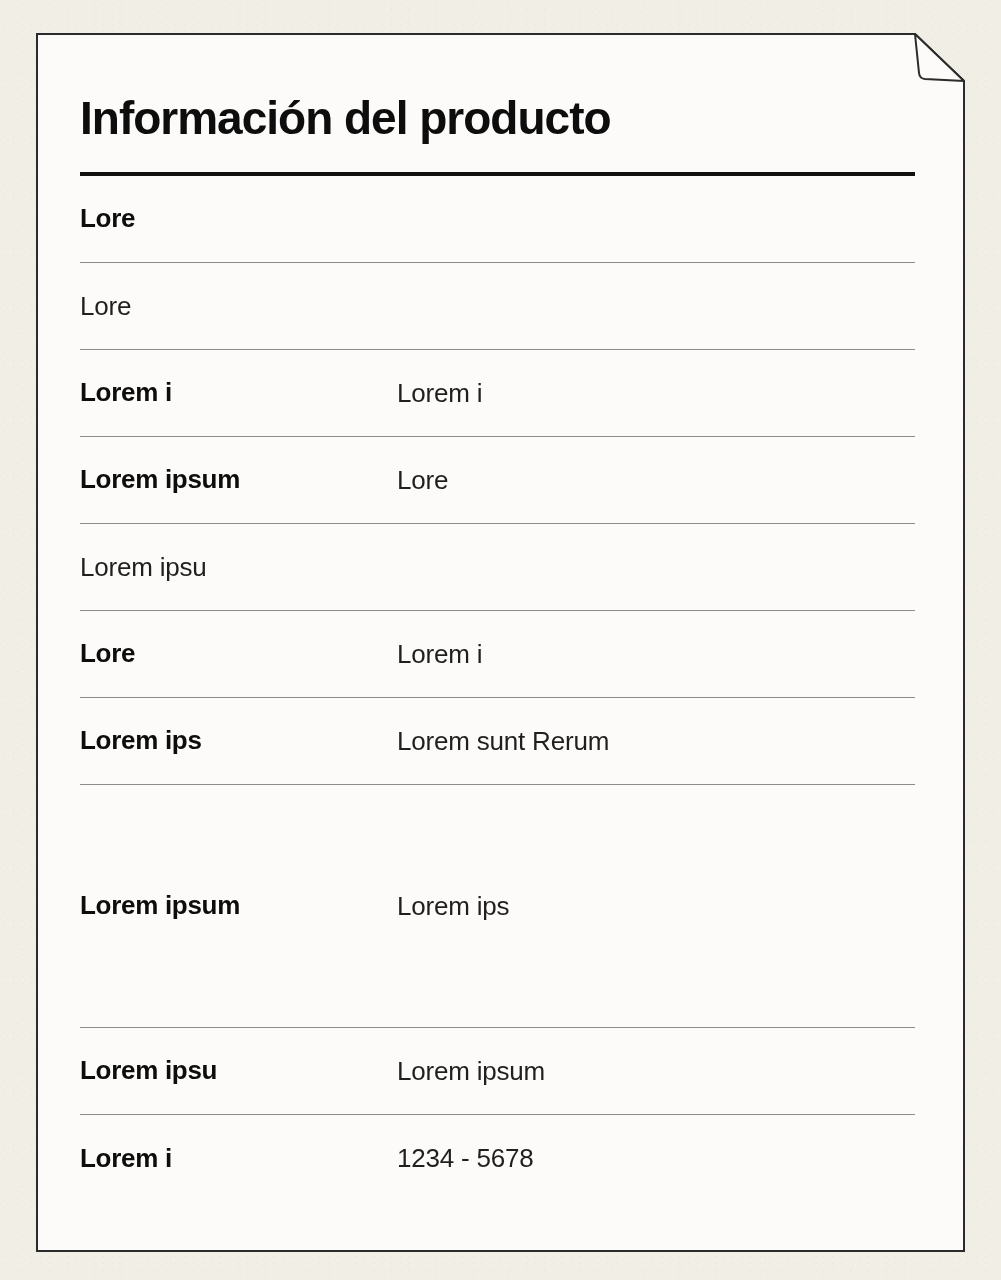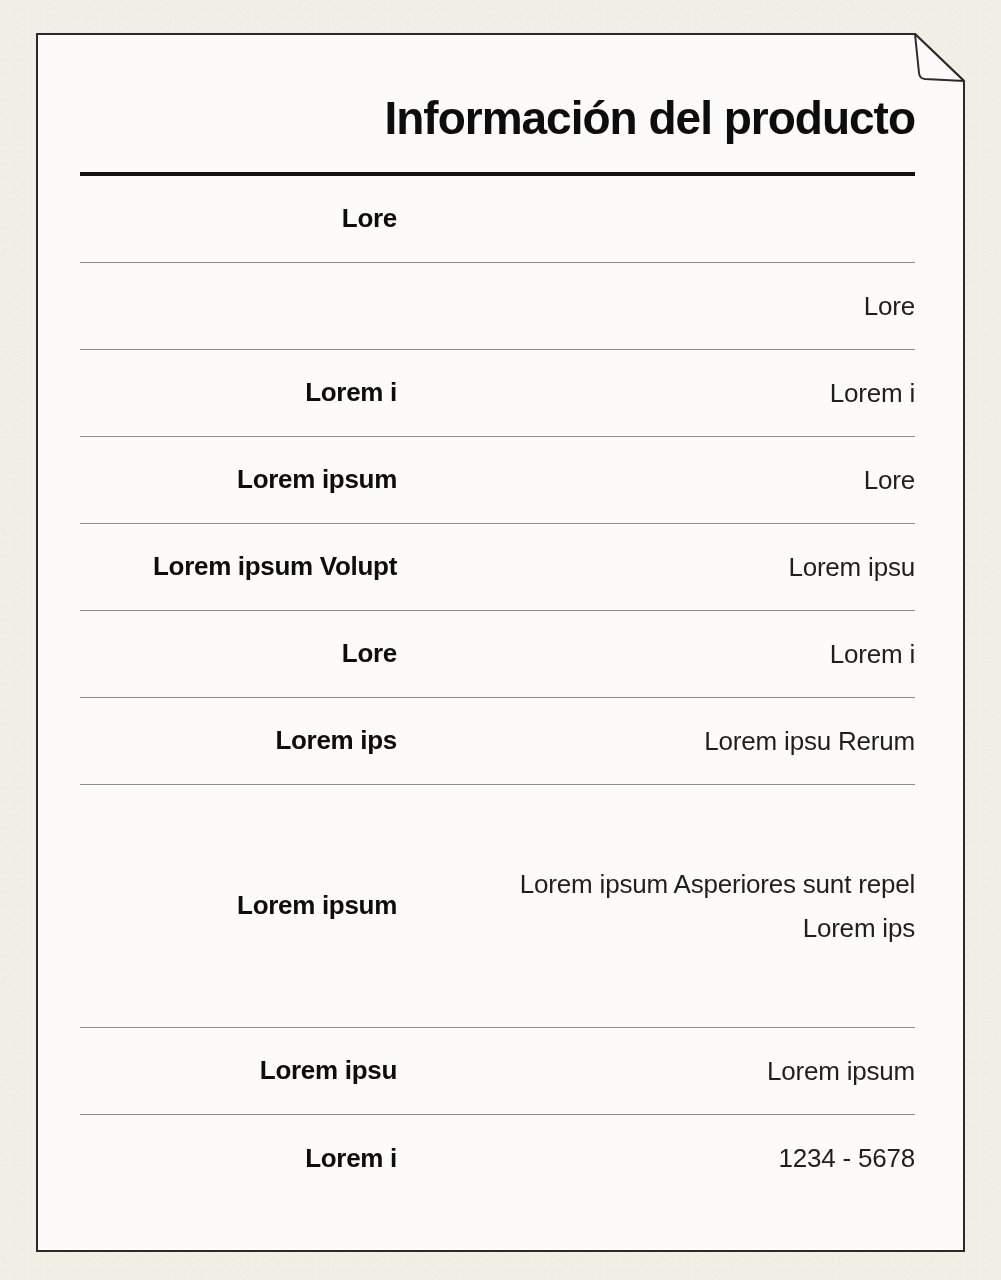--- a/index.html
+++ b/index.html
@@ -34,21 +34,20 @@
   .paper-shape{
     position:absolute;
     inset:0;
     width:929px; height:1219px;
     display:block;
   }
   .content{
     position:absolute;
     inset:0;
     padding:60px 50px 3px 44px;
-    text-align:right;
   }
   .page-title{
     font-size:46px;
     font-weight:bold;
     letter-spacing:-1px;
     line-height:1.1;
     color:var(--label);
     white-space:nowrap;
   }
   .title-rule{
@@ -115,44 +114,42 @@
   </div>
 
   <div class="row">
     <div class="row-label">Lorem ipsum</div>
     <div class="row-value">
             <div class="value-line">Lore</div>
           </div>
   </div>
 
   <div class="row">
-    <div class="row-label">Lorem ipsum Volupt</div>
     <div class="row-value">
             <div class="value-line">Lorem ipsu</div>
           </div>
   </div>
 
   <div class="row">
     <div class="row-label">Lore</div>
     <div class="row-value">
             <div class="value-line">Lorem i</div>
           </div>
   </div>
 
   <div class="row">
     <div class="row-label">Lorem ips</div>
     <div class="row-value">
-            <div class="value-line">Lorem ipsu Rerum</div>
+            <div class="value-line">Lorem sunt Rerum</div>
           </div>
   </div>
 
   <div class="row tall">
     <div class="row-label">Lorem ipsum</div>
     <div class="row-value">
-            <div class="value-line">Lorem ipsum Asperiores sunt repel</div>
             <div class="value-line">Lorem ips</div>
           </div>
   </div>
 
   <div class="row">
     <div class="row-label">Lorem ipsu</div>
     <div class="row-value">
             <div class="value-line">Lorem ipsum</div>
           </div>
   </div>

